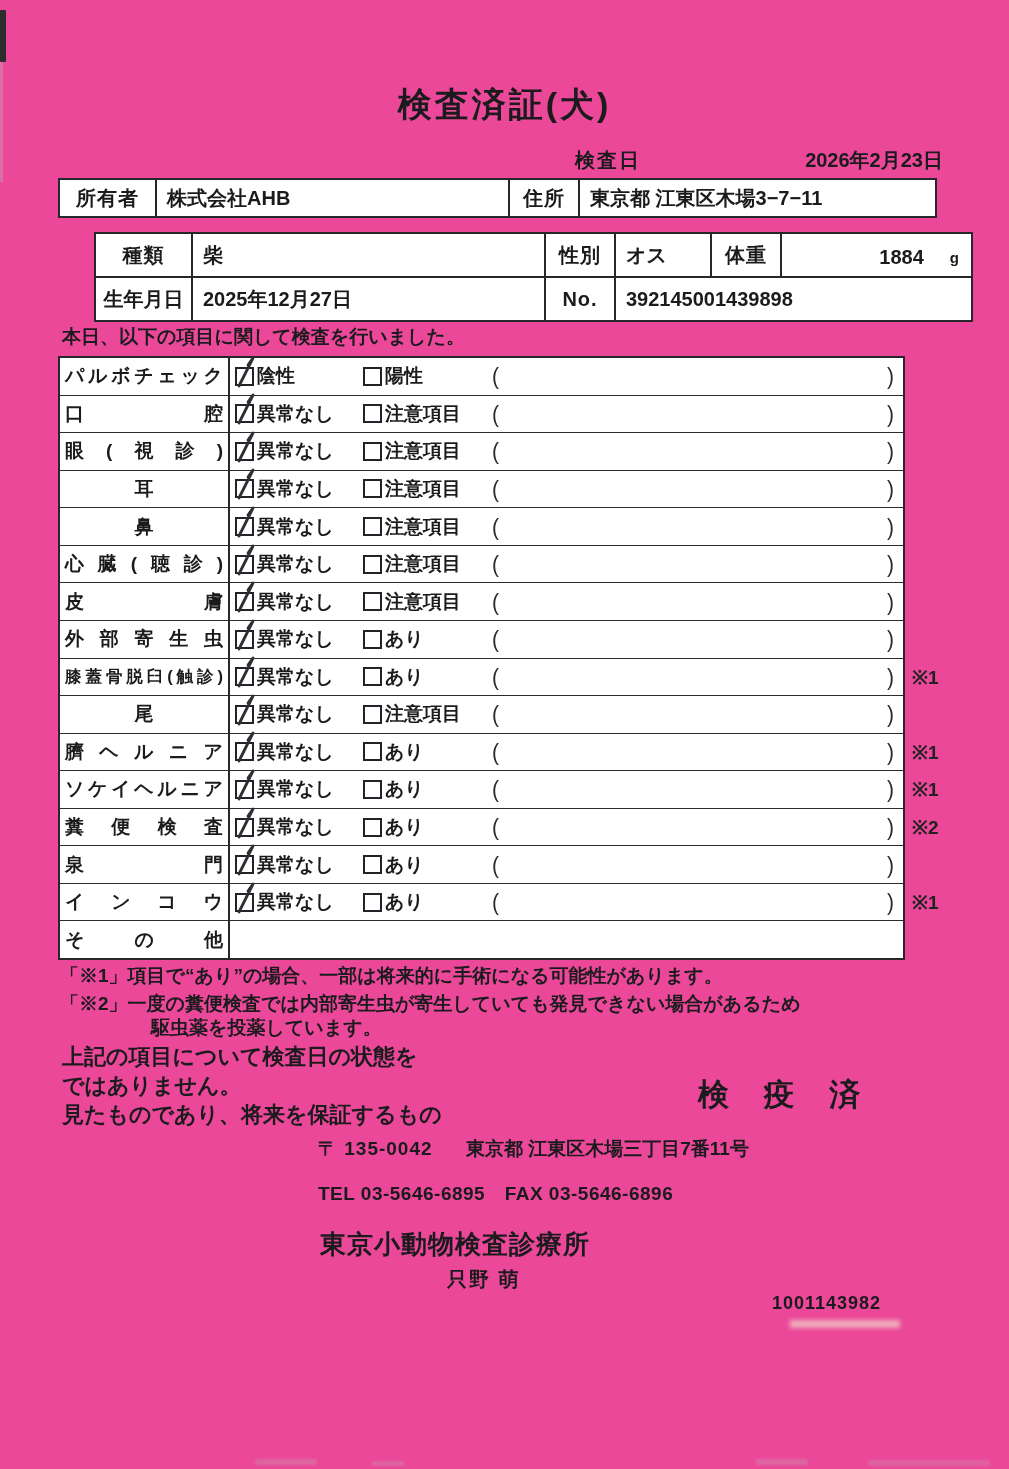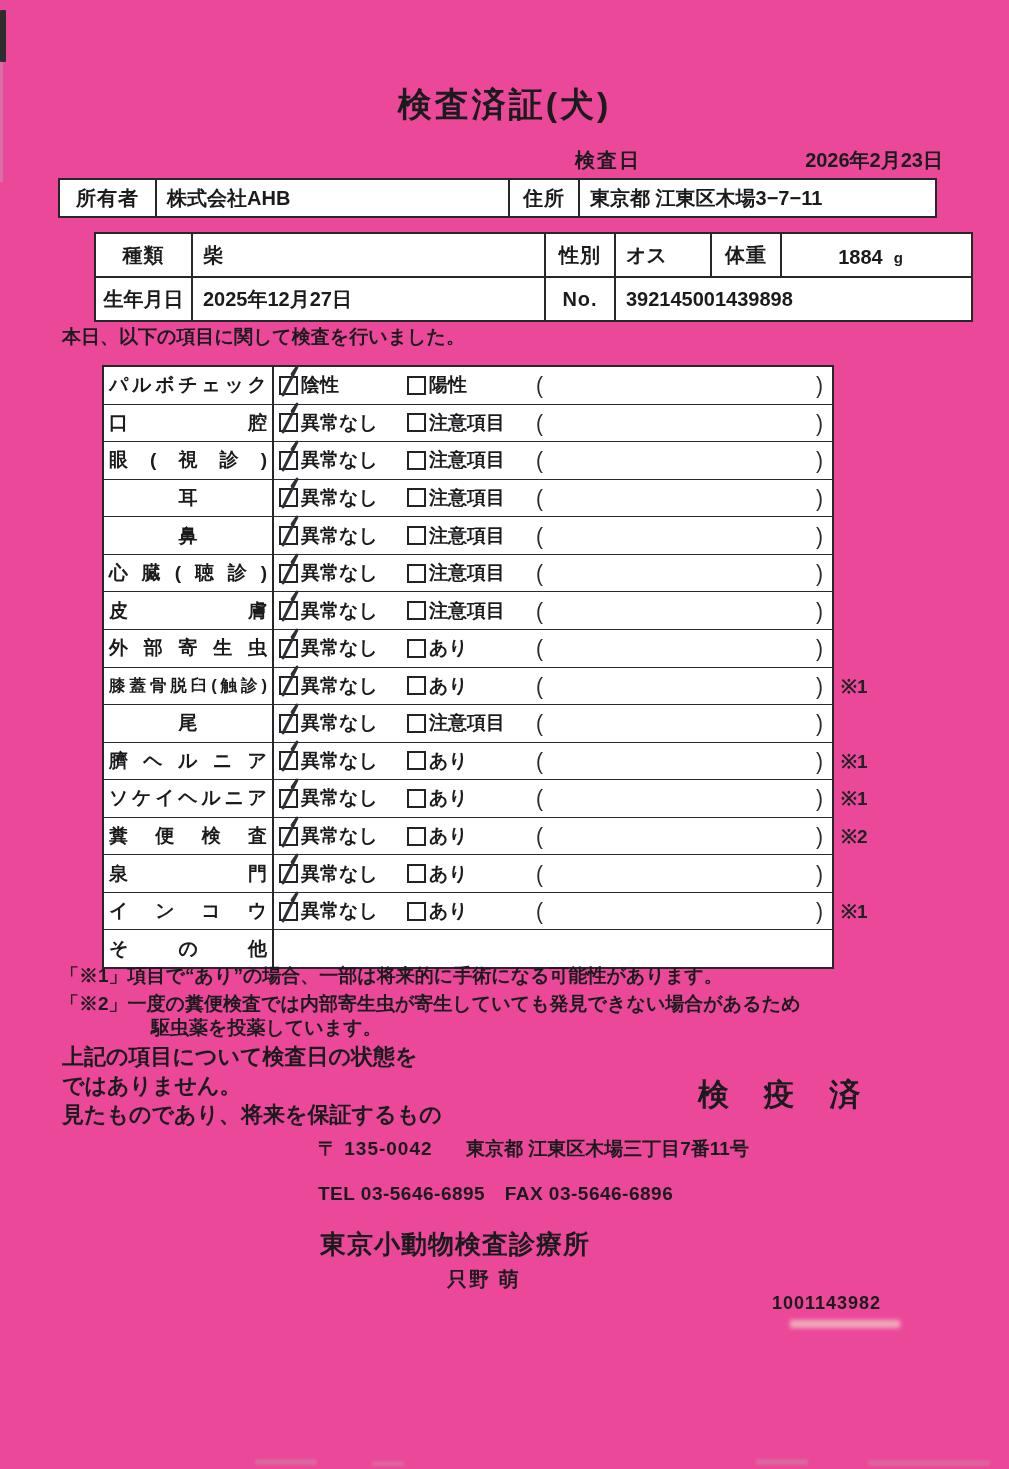--- a/index.html
+++ b/index.html
@@ -28,30 +28,30 @@
   .owner-tbl{top:178px;width:879px;height:40px;}
   .pet-tbl{top:232px;width:879px;height:90px;flex-direction:column;}
   .pet-row{display:flex;flex:1;}
   .pet-row + .pet-row{border-top:2px solid #26262b;}
   .w-lab1{width:95px;}
   .w-val1{width:353px;}
   .w-lab2{width:70px;}
   .w-sex{width:96px;}
   .w-wlab{width:70px;}
   .w-flex{flex:1;}
-  .weight-val{justify-content:center;padding-right:12px;align-items:baseline;padding-top:5px;}
+  .weight-val{justify-content:flex-end;padding-right:12px;align-items:baseline;padding-top:5px;gap:15px;}
   .weight-unit{font-size:15px;margin-left:11px;font-weight:600;}
   .no-label{font-size:18px;}
   
   .intro{position:absolute;left:62px;top:324px;font-size:19px;font-weight:600;}
   
   .exam-tbl{
-    position:absolute;left:58px;top:365px;width:732px;height:604px;
+    position:absolute;left:58px;top:356px;width:847px;height:604px;
     border:2px solid #26262b;display:flex;flex-direction:column;
-    box-sizing:border-box;background:#fff;margin-left:44px;
+    box-sizing:border-box;background:#fff;
   }
   .exam-row{flex:1;display:flex;position:relative;}
   .exam-row + .exam-row{border-top:1.8px solid #2a2a33;}
   .cell-item{
     width:170px;border-right:2px solid #26262b;box-sizing:border-box;
     display:flex;align-items:center;padding:0 5px;
   }
   .item-label{
     display:inline-block;width:100%;
     font-size:19px;font-weight:600;

